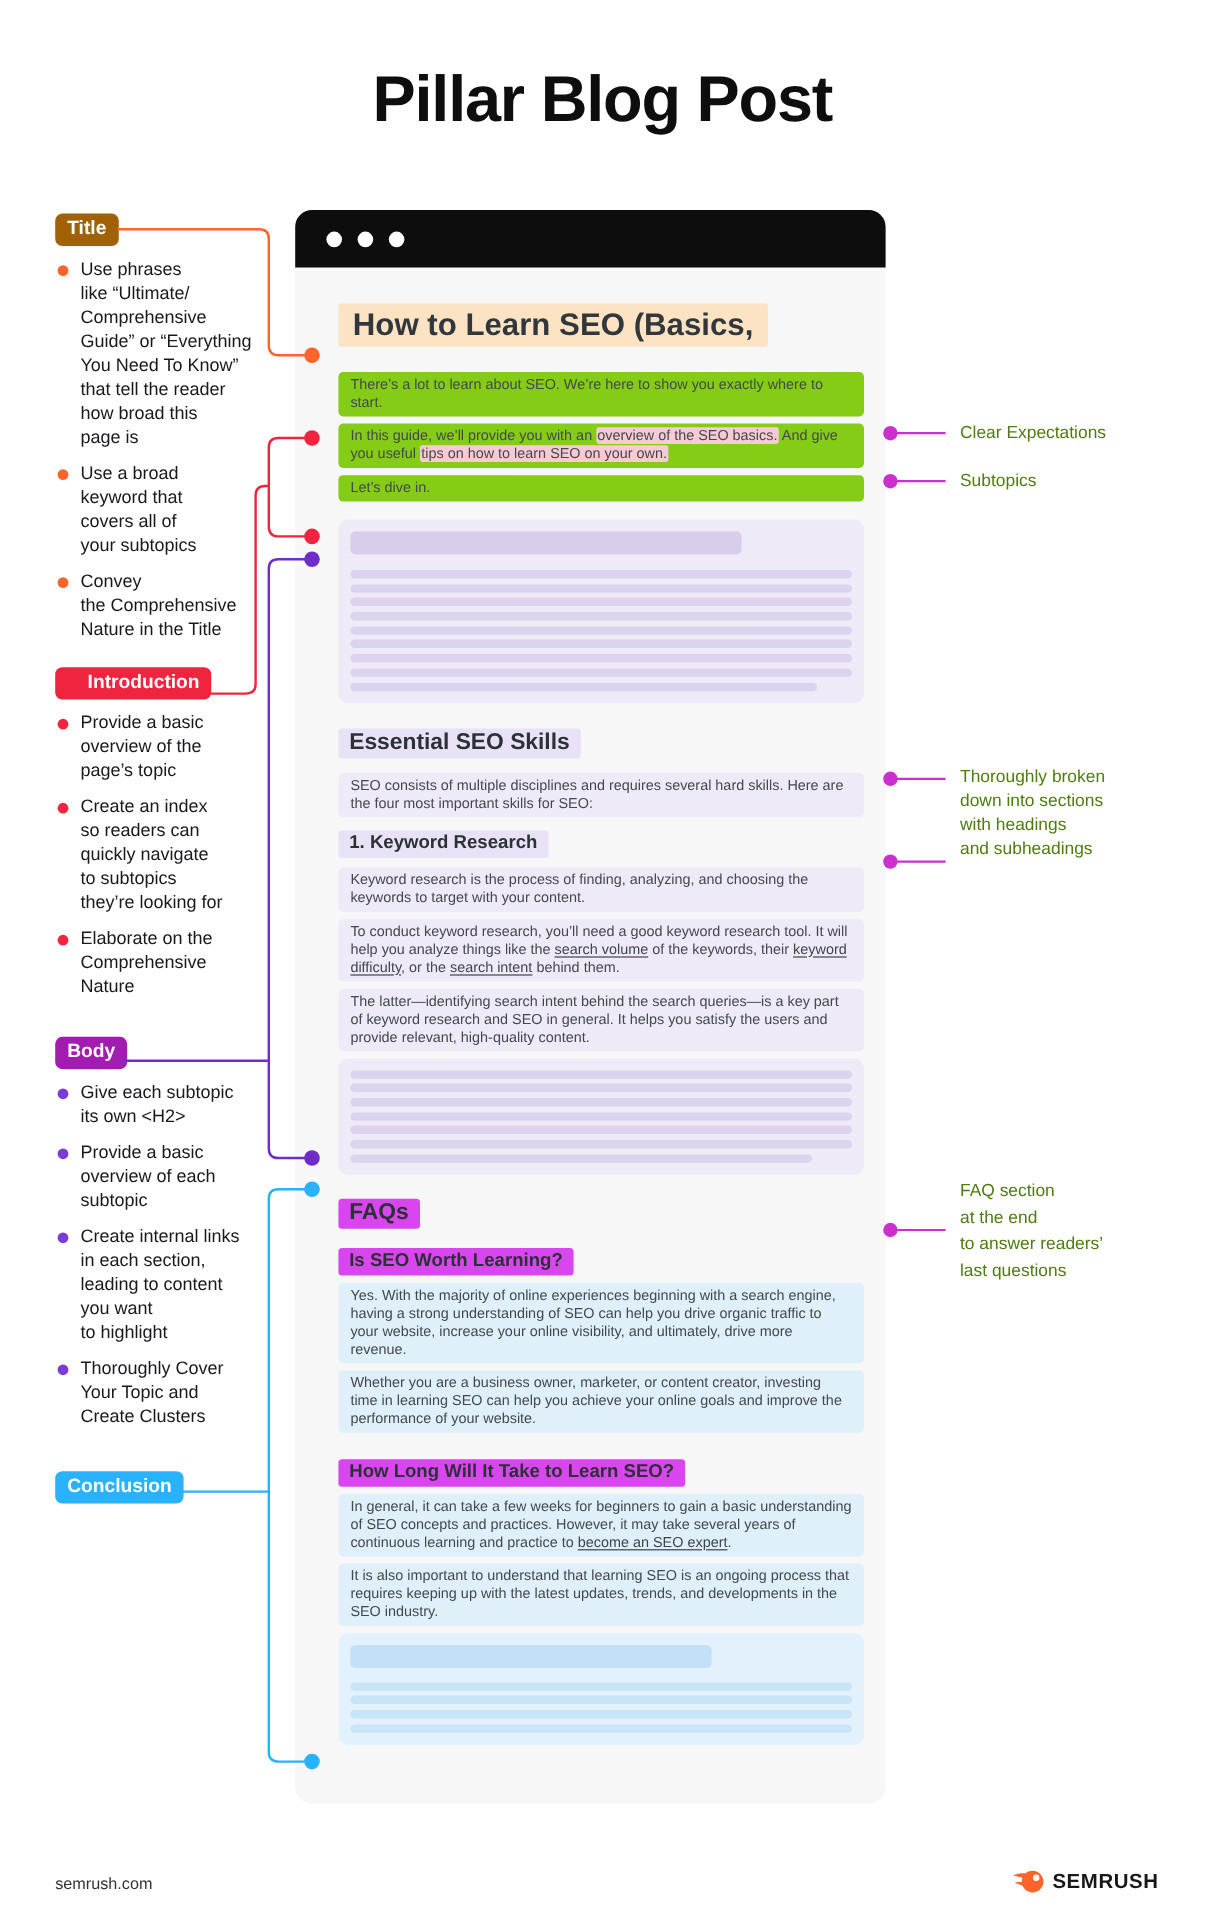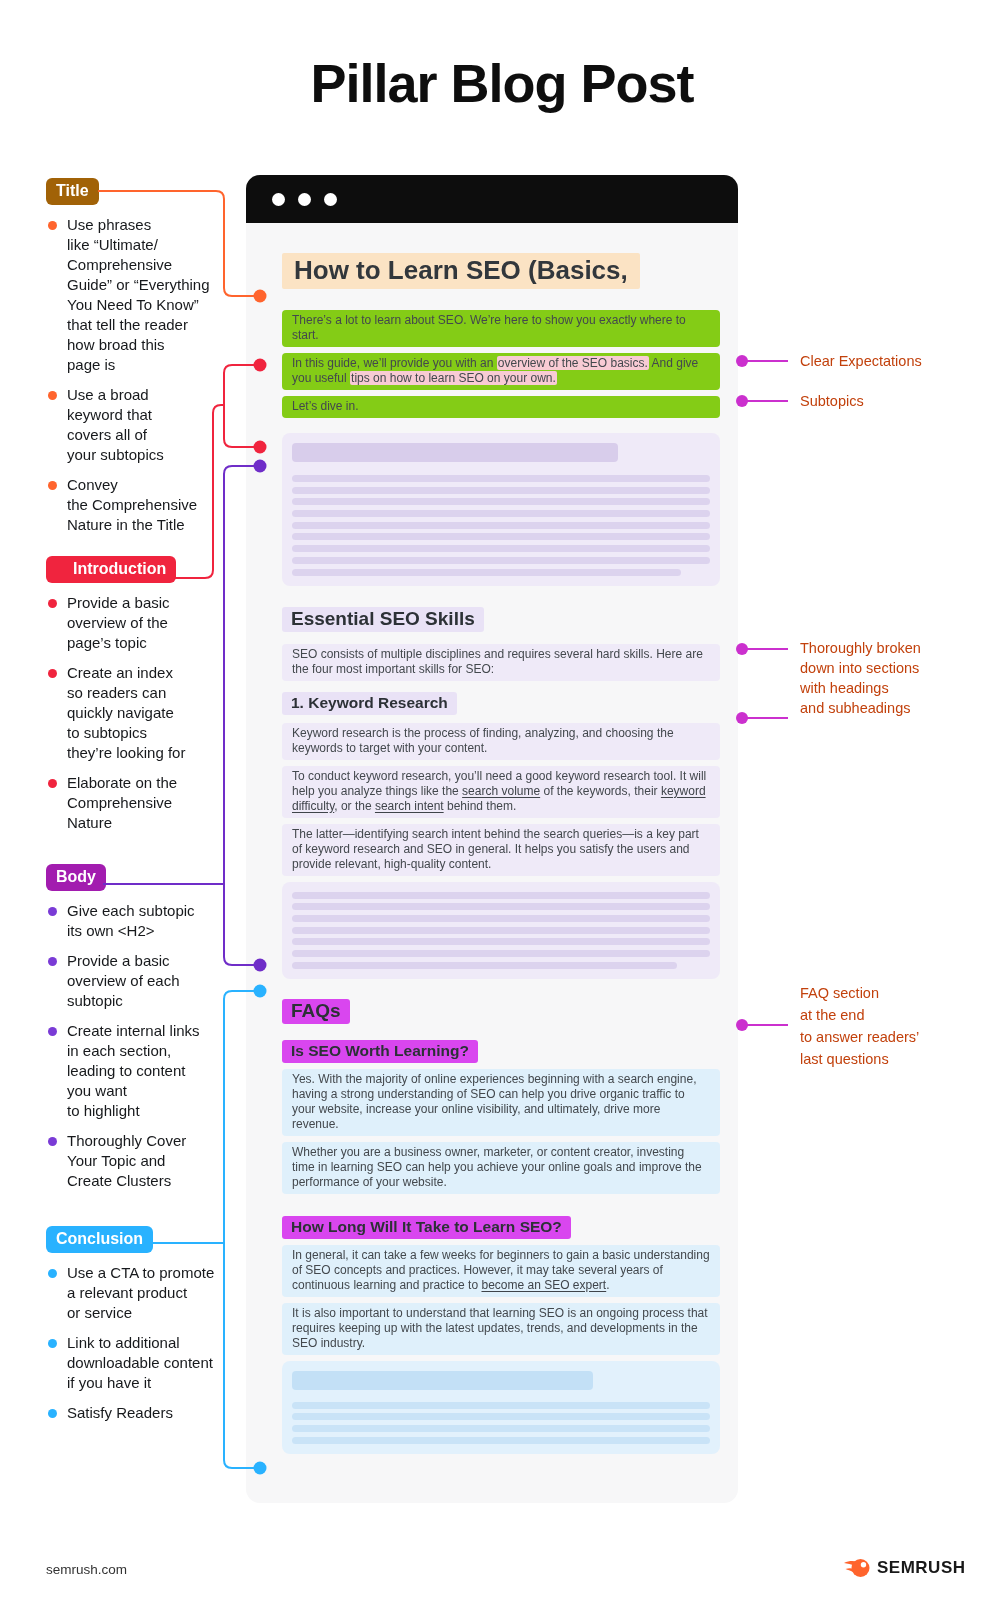--- a/index.html
+++ b/index.html
@@ -29,21 +29,21 @@
   .bullets { margin:10px 0 0 2px; padding:0; list-style:none; }
   .bullet { display:flex; gap:10px; margin-bottom:10px; }
   .b-dot { flex:0 0 auto; width:9px; height:9px; border-radius:50%; margin-top:6px; }
   .g-title .b-dot { background:#FF642D; }
   .g-intro .b-dot { background:#F0243E; }
   .g-body  .b-dot { background:#7A3BD6; }
   .g-concl .b-dot { background:#29B2FF; }
   .b-text { font-size:15px; line-height:20px; color:#17191c; white-space:pre-line; }
 
   
-  .r-anno { position:absolute; z-index:4; color:#c2410c; }
+  .r-anno { position:absolute; z-index:4; color:#4d7c0f; }
   .r-anno .line-s { font-size:14.5px; line-height:20px; }
   .r-anno-faq .line-s { line-height:22px; }
 
   
   .browser {
     position:absolute; left:246px; top:175px; width:492px; height:1328px;
     background:#F7F7F8; border-radius:14px; z-index:2;
   }
   .browser-bar {
     height:48px; background:#0d0d0d; border-radius:14px 14px 0 0;
@@ -285,38 +285,20 @@
           <span class="b-dot"></span>
           <span class="b-text">Thoroughly Cover
 Your Topic and
 Create Clusters</span>
         </li>
     </ul>
   </div>
 
   <div class="anno-group g-concl" style="left:46px; top:1226px; width:190px;">
     <span class="tag tag-concl">Conclusion</span>
-    <ul class="bullets">
-      <li class="bullet">
-          <span class="b-dot"></span>
-          <span class="b-text">Use a CTA to promote
-a relevant product
-or service</span>
-        </li>
-      <li class="bullet">
-          <span class="b-dot"></span>
-          <span class="b-text">Link to additional
-downloadable content
-if you have it</span>
-        </li>
-      <li class="bullet">
-          <span class="b-dot"></span>
-          <span class="b-text">Satisfy Readers</span>
-        </li>
-    </ul>
   </div>
 
   <div class="r-anno" style="left:800px; top:351px;">
     <div class="line-s">Clear Expectations</div>
   </div>
   <div class="r-anno" style="left:800px; top:391px;">
     <div class="line-s">Subtopics</div>
   </div>
   <div class="r-anno" style="left:800px; top:638px;">
     <div class="line-s">Thoroughly broken</div>

